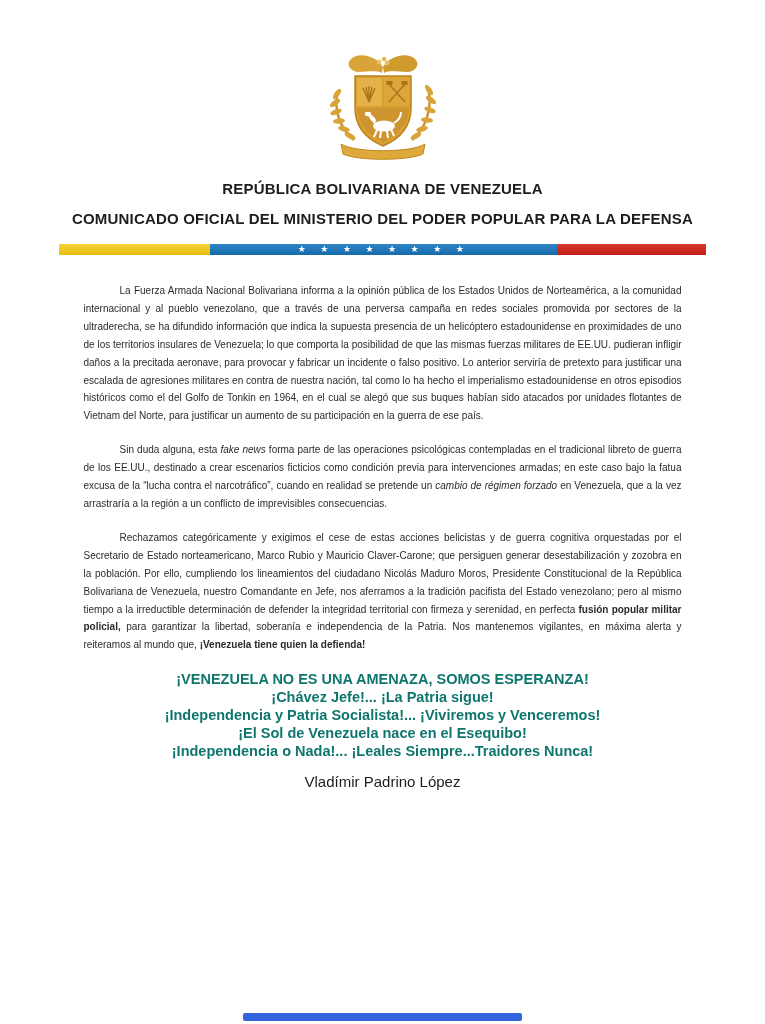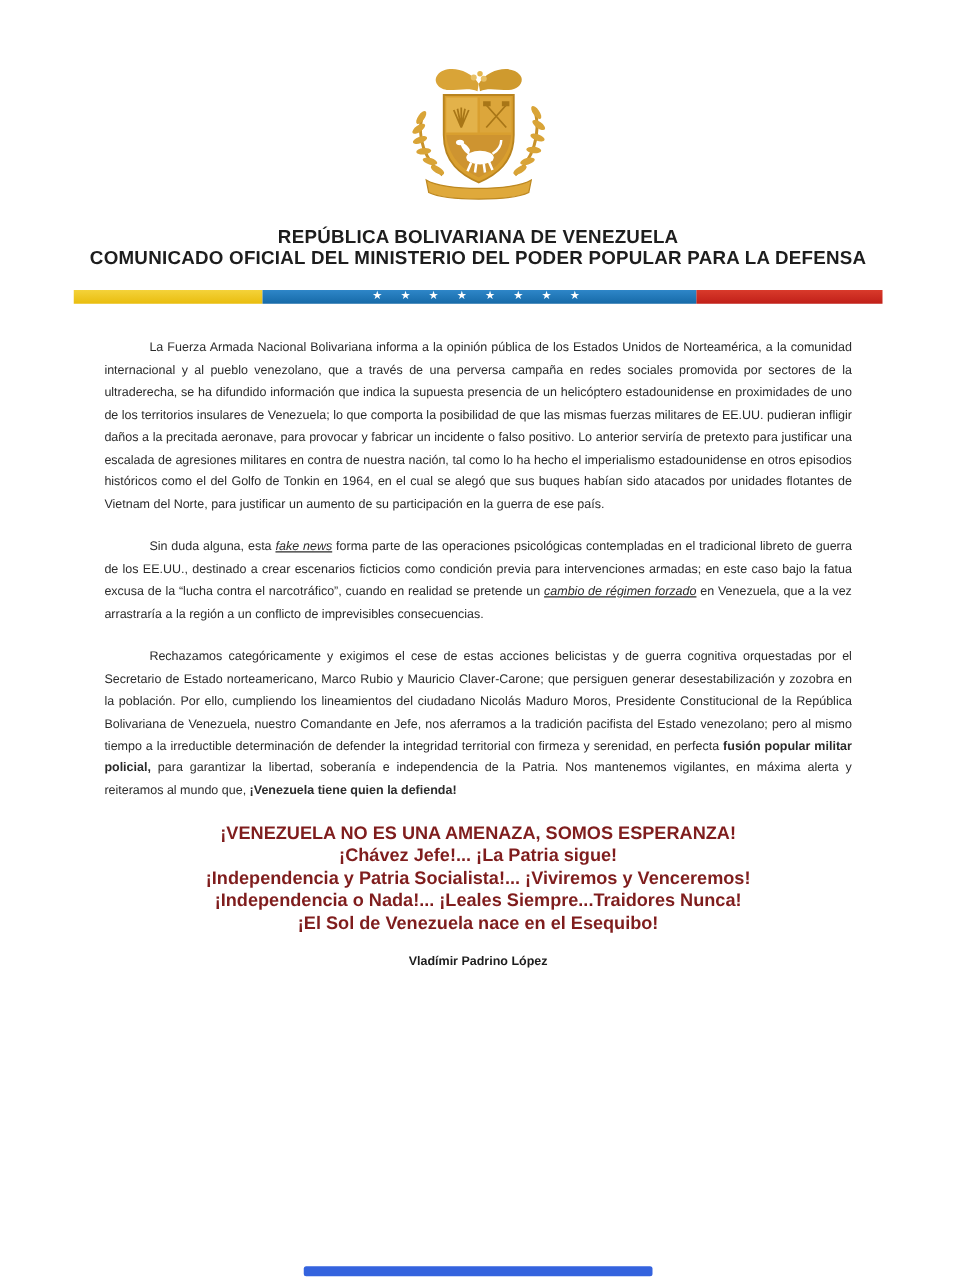--- a/index.html
+++ b/index.html
@@ -11,51 +11,51 @@
   .page{width:765px;height:741px;position:relative;}
 
   
   .emblem-wrap{padding-top:50px;text-align:center;}
   .emblem-wrap svg{display:inline-block;}
   .title{
     text-align:center;font-weight:bold;color:#1d1d1d;
     font-size:15px;letter-spacing:.2px;
   }
   .title-1{margin-top:14px;}
-  .title-2{}
+  .title-2{margin-top:13px;}
 
   .flagbar{
     width:648px;height:11px;margin:17px auto 0 auto;display:flex;
   }
   .flagbar .yellow{width:23.4%;background:linear-gradient(#f4d23a,#e9bd0e);}
   .flagbar .blue{width:53.6%;background:linear-gradient(#2e86c8,#166aa8);position:relative;display:flex;align-items:center;justify-content:center;}
   .flagbar .red{width:23%;background:linear-gradient(#d93a2b,#c01f18);}
   .flagbar .stars{
     color:#ffffff;font-size:9px;line-height:9px;letter-spacing:6px;
     white-space:nowrap;transform:translateY(-0.5px);
   }
 
   
   .content{width:598px;margin:27px auto 0 auto;}
   .content p{
     margin:0 0 16px 0;text-align:justify;text-indent:36px;
     font-size:10px;line-height:17.9px;
   }
   .seg-regular{font-style:normal;font-weight:normal;}
-  .seg-italic{font-style:italic;text-decoration:underline;}
+  .seg-italic{font-style:italic;}
   .seg-bold{font-weight:bold;}
 
   .slogans{margin-top:10px;text-align:center;font-weight:bold;
-    font-size:14.5px;line-height:18px;color:#7f1d1d;}
+    font-size:14.5px;line-height:18px;color:#0f766e;}
   .slogans div{white-space:nowrap;}
 
   .dateline{margin-top:13px;text-align:right;font-size:14.5px;}
 
-  .signature{margin-top:13px;text-align:center;font-weight:bold;
-    font-size:10px;line-height:18px;color:#1d1d1d;}
+  .signature{margin-top:13px;text-align:center;font-weight:normal;
+    font-size:15px;line-height:18px;color:#1d1d1d;}
 
   
   .footer-bar{
     position:absolute;left:243px;top:1013px;width:279px;height:8px;
     background:#3463de;border-radius:2px;
   }
 </style>
 </head>
 <body>
 
@@ -120,22 +120,22 @@
 
   <div class="content">
     <p><span class="seg-regular">La Fuerza Armada Nacional Bolivariana informa a la opinión pública de los Estados Unidos de Norteamérica, a la comunidad internacional y al pueblo venezolano, que a través de una perversa campaña en redes sociales promovida por sectores de la ultraderecha, se ha difundido información que indica la supuesta presencia de un helicóptero estadounidense en proximidades de uno de los territorios insulares de Venezuela; lo que comporta la posibilidad de que las mismas fuerzas militares de EE.UU. pudieran infligir daños a la precitada aeronave, para provocar y fabricar un incidente o falso positivo. Lo anterior serviría de pretexto para justificar una escalada de agresiones militares en contra de nuestra nación, tal como lo ha hecho el imperialismo estadounidense en otros episodios históricos como el del Golfo de Tonkin en 1964, en el cual se alegó que sus buques habían sido atacados por unidades flotantes de Vietnam del Norte, para justificar un aumento de su participación en la guerra de ese país.</span></p>
     <p><span class="seg-regular">Sin duda alguna, esta </span><span class="seg-italic">fake news</span><span class="seg-regular"> forma parte de las operaciones psicológicas contempladas en el tradicional libreto de guerra de los EE.UU., destinado a crear escenarios ficticios como condición previa para intervenciones armadas; en este caso bajo la fatua excusa de la “lucha contra el narcotráfico”, cuando en realidad se pretende un </span><span class="seg-italic">cambio de régimen forzado</span><span class="seg-regular"> en Venezuela, que a la vez arrastraría a la región a un conflicto de imprevisibles consecuencias.</span></p>
     <p><span class="seg-regular">Rechazamos categóricamente y exigimos el cese de estas acciones belicistas y de guerra cognitiva orquestadas por el Secretario de Estado norteamericano, Marco Rubio y Mauricio Claver-Carone; que persiguen generar desestabilización y zozobra en la población. Por ello, cumpliendo los lineamientos del ciudadano Nicolás Maduro Moros, Presidente Constitucional de la República Bolivariana de Venezuela, nuestro Comandante en Jefe, nos aferramos a la tradición pacifista del Estado venezolano; pero al mismo tiempo a la irreductible determinación de defender la integridad territorial con firmeza y serenidad, en perfecta </span><span class="seg-bold">fusión popular militar policial,</span><span class="seg-regular"> para garantizar la libertad, soberanía e independencia de la Patria. Nos mantenemos vigilantes, en máxima alerta y reiteramos al mundo que, </span><span class="seg-bold">¡Venezuela tiene quien la defienda!</span></p>
 
     <div class="slogans">
       <div>¡VENEZUELA NO ES UNA AMENAZA, SOMOS ESPERANZA!</div>
       <div>¡Chávez Jefe!... ¡La Patria sigue!</div>
       <div>¡Independencia y Patria Socialista!... ¡Viviremos y Venceremos!</div>
+      <div>¡El Sol de Venezuela nace en el Esequibo!</div>
       <div>¡Independencia o Nada!... ¡Leales Siempre...Traidores Nunca!</div>
-      <div>¡El Sol de Venezuela nace en el Esequibo!</div>
     </div>
 
 
     <div class="signature">
       <div>Vladímir Padrino López</div>
     </div>
   </div>
 
   <div class="footer-bar"></div>
 

